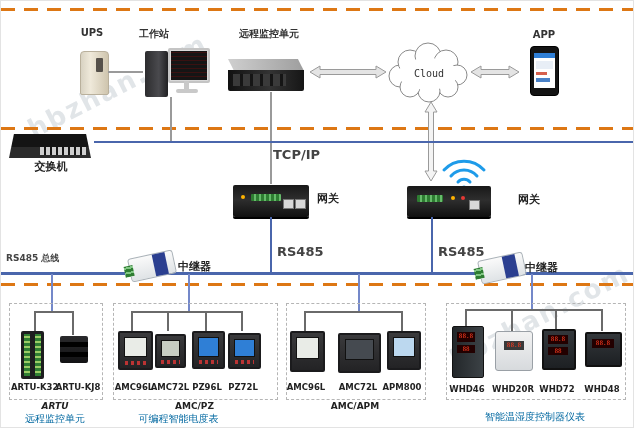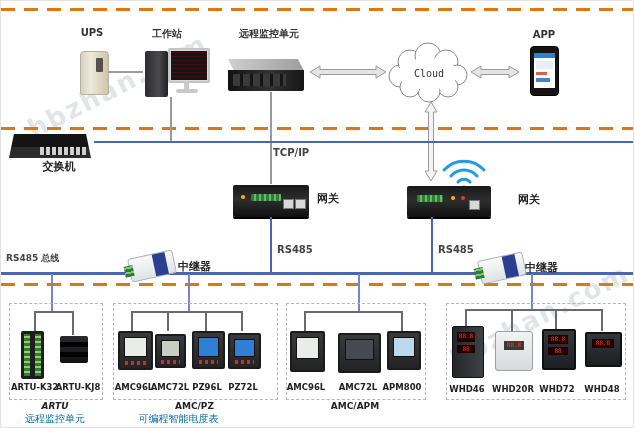--- a/index.html
+++ b/index.html
@@ -4,21 +4,21 @@
 <style>
   html,body{margin:0;padding:0;background:#fff;}
   .canvas{
     position:relative;width:634px;height:428px;background:#ffffff;
     font-family:"DejaVu Sans","Liberation Sans",sans-serif;
     overflow:hidden;border:1px solid #e3e3e3;box-sizing:border-box;
   }
   .abs{position:absolute;}
   .lbl{position:absolute;font-size:10px;font-weight:bold;color:#333;text-align:center;white-space:nowrap;}
   .lbl-cn{font-size:11px;color:#222;}
-  .lbl-sm{font-size:10px;font-weight:bold;color:#444;}
+  .lbl-sm{font-size:13px;font-weight:bold;color:#444;}
   .dash-orange{position:absolute;left:0;width:634px;height:3px;
     background:repeating-linear-gradient(90deg,#dd7714 0 14px,transparent 14px 23px);}
   .blue-h{position:absolute;background:#4a66ac;}
   .blue-v{position:absolute;background:#7488c9;width:2px;}
   .gray-v{position:absolute;background:#9a9a9a;width:1.5px;}
   .gray-h{position:absolute;background:#9a9a9a;height:1.5px;}
   .dist{position:absolute;background:#6a6a6a;}
   .groupbox{position:absolute;border:1.5px dashed #b5b5b5;background:transparent;}
   .dev-lbl{position:absolute;font-size:8.5px;font-weight:bold;color:#222;text-align:center;white-space:nowrap;}
   .cap-series{position:absolute;font-size:9px;font-weight:bold;color:#222;text-align:center;white-space:nowrap;}
@@ -87,21 +87,21 @@
   <div class="dash-orange" style="top:7px;"></div>
   <div class="dash-orange" style="top:126px;"></div>
   <div class="dash-orange" style="top:282px;"></div>
 
   <div class="lbl" style="left:70px;top:26px;width:42px;">UPS</div>
   <div class="ups-body" style="left:79px;top:50px;width:27px;height:42px;">
     <div class="ups-win" style="left:15px;top:6px;width:7px;height:14px;"></div>
   </div>
   <div class="gray-h" style="left:107px;top:70px;width:35px;"></div>
 
-  <div class="lbl" style="left:134px;top:26px;width:64px;">工作站</div>
+  <div class="lbl" style="left:121px;top:26px;width:64px;">工作站</div>
   <div class="pc-tower" style="left:144px;top:50px;width:23px;height:46px;"></div>
   <div class="monitor" style="left:167px;top:47px;width:38px;height:31px;">
     <div class="monitor-scr"></div>
   </div>
   <div class="monitor-stand" style="left:183px;top:80px;width:5px;height:8px;"></div>
   <div class="monitor-stand" style="left:175px;top:88px;width:22px;height:4px;border-radius:2px;"></div>
   <div class="gray-v" style="left:169px;top:96px;height:45px;"></div>
 
   <div class="lbl" style="left:232px;top:26px;width:72px;">远程监控单元</div>
   <div class="server" style="left:227px;top:58px;width:76px;height:33px;">
@@ -146,21 +146,21 @@
       <div class="phone-bar"></div>
       <div class="phone-line1"></div>
       <div class="phone-line2"></div>
       <div class="phone-line3"></div>
     </div>
   </div>
 
   <div class="switch" style="left:8px;top:133px;width:82px;height:24px;">
     <div class="switch-ports"></div>
   </div>
-  <div class="lbl lbl-cn" style="left:30px;top:158px;width:56px;position:absolute;text-align:center;font-weight:bold;">交换机</div>
+  <div class="lbl lbl-cn" style="left:22px;top:158px;width:56px;position:absolute;text-align:center;font-weight:bold;">交换机</div>
 
   <div class="blue-h" style="left:93px;top:140px;width:541px;height:2px;"></div>
   <div class="lbl-sm abs" style="left:272px;top:146px;">TCP/IP</div>
 
   <div class="gateway" style="left:232px;top:184px;width:76px;height:32px;">
     <div class="gw-term" style="left:18px;top:9px;width:30px;"></div>
     <div class="gw-dot" style="left:8px;top:10px;background:#ffb300;"></div>
     <div class="gw-port" style="left:50px;top:14px;"></div>
     <div class="gw-port" style="left:62px;top:14px;"></div>
   </div>
@@ -279,14 +279,15 @@
     <div class="whd-digits" style="left:4px;top:4px;width:20px;height:9px;">88.8</div>
     <div class="whd-digits" style="left:4px;top:16px;width:20px;height:8px;">88</div>
   </div>
   <div class="whd-sq" style="left:584px;top:331px;width:33px;height:31px;">
     <div class="whd-digits" style="left:5px;top:5px;width:22px;height:9px;">88.8</div>
   </div>
   <div class="dev-lbl" style="left:445px;top:383px;width:42px;">WHD46</div>
   <div class="dev-lbl" style="left:489px;top:383px;width:46px;">WHD20R</div>
   <div class="dev-lbl" style="left:535px;top:383px;width:42px;">WHD72</div>
   <div class="dev-lbl" style="left:580px;top:383px;width:42px;">WHD48</div>
+  <div class="cap-name" style="left:445px;top:409px;width:178px;">智能温湿度控制器仪表</div>
 
 </div>
 
 </body></html>

